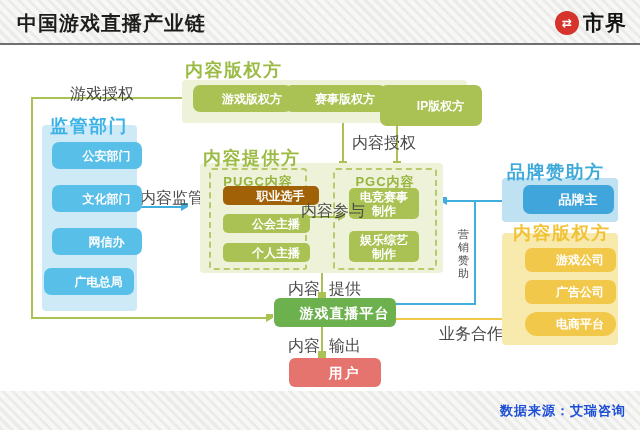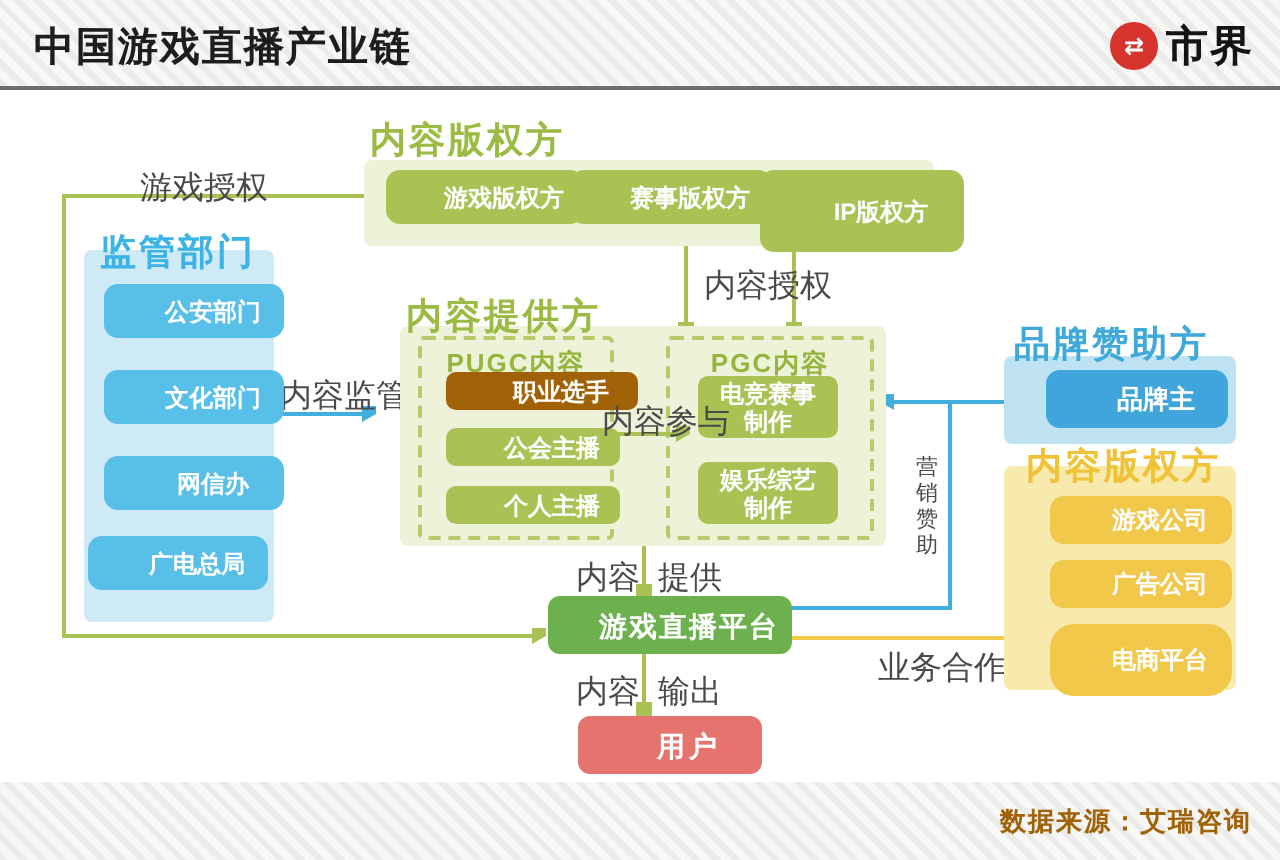--- a/index.html
+++ b/index.html
@@ -8,21 +8,21 @@
     font-family:"Liberation Sans","DejaVu Sans",sans-serif;
   }
   .stripes{background:repeating-linear-gradient(45deg,#ebebe9 0 3px,#f7f7f5 3px 7px);}
   
   .topbar{position:absolute;left:0;top:0;width:640px;height:43px;border-bottom:2px solid #6f6f6f;}
   .botbar{position:absolute;left:0;top:391px;width:640px;height:39px;}
   .title{position:absolute;left:17px;top:10px;font-size:20px;font-weight:bold;color:#1d1d1d;letter-spacing:1px;white-space:nowrap;}
   .brand{position:absolute;right:13px;top:9px;display:flex;align-items:center;gap:4px;}
   .brand-circle{width:24px;height:24px;border-radius:50%;background:#d5332c;color:#fff;display:flex;align-items:center;justify-content:center;font-size:12px;font-weight:bold;}
   .brand-text{font-size:21px;font-weight:bold;color:#141414;letter-spacing:1px;}
-  .source{position:absolute;right:14px;top:402px;font-size:13px;font-weight:bold;color:#a16207;letter-spacing:1px;}
+  .source{position:absolute;right:14px;top:402px;font-size:13px;font-weight:bold;color:#1d4ed8;letter-spacing:1px;}
 
   
   .panel{position:absolute;border-radius:4px;}
   .gtitle{position:absolute;font-size:18px;font-weight:bold;letter-spacing:1.5px;white-space:nowrap;text-align:center;}
   .box{position:absolute;border-radius:7px;color:#fff;font-weight:bold;font-size:12px;
        display:flex;align-items:center;justify-content:center;text-align:center;line-height:14px;padding-left:19px;}
   .lbl{position:absolute;font-size:16px;color:#4a4a4a;white-space:nowrap;}
   .vlbl{position:absolute;font-size:11px;color:#4a4a4a;width:13px;line-height:13px;text-align:center;word-break:break-all;}
   .ln{position:absolute;}
   .dash{position:absolute;border:2px dashed #b7ca6c;border-radius:3px;}
@@ -122,21 +122,21 @@
   <div class="lbl" style="left:301px;top:201px;">内容参与</div>
 
   <div class="panel" style="left:502px;top:178px;width:116px;height:44px;background:#bfe2f3;"></div>
   <div class="gtitle" style="left:507px;top:160px;color:#3fa9d9;">品牌赞助方</div>
   <div class="box" style="left:523px;top:185px;width:72px;height:29px;background:#3fa5da;font-size:13px;">品牌主</div>
 
   <div class="panel" style="left:502px;top:233px;width:116px;height:112px;background:#f8e9ad;"></div>
   <div class="gtitle" style="left:513px;top:221px;color:#f0c235;">内容版权方</div>
   <div class="box" style="left:525px;top:248px;width:72px;height:24px;background:#f2c84b;">游戏公司</div>
   <div class="box" style="left:525px;top:280px;width:72px;height:24px;background:#f2c84b;">广告公司</div>
-  <div class="box" style="left:525px;top:312px;width:72px;height:36px;background:#f2c84b;border-radius:12px;">电商平台</div>
+  <div class="box" style="left:525px;top:312px;width:72px;height:24px;background:#f2c84b;border-radius:12px;">电商平台</div>
 
   <div class="box" style="left:274px;top:298px;width:103px;height:29px;background:#6db14f;font-size:14px;border-radius:6px;letter-spacing:1px;">游戏直播平台</div>
   <div class="box" style="left:289px;top:358px;width:73px;height:29px;background:#e5736e;font-size:14px;border-radius:6px;letter-spacing:2px;">用户</div>
 
   <div class="botbar stripes"></div>
   <div class="source">数据来源：艾瑞咨询</div>
 
 </div>
 
 </body></html>

